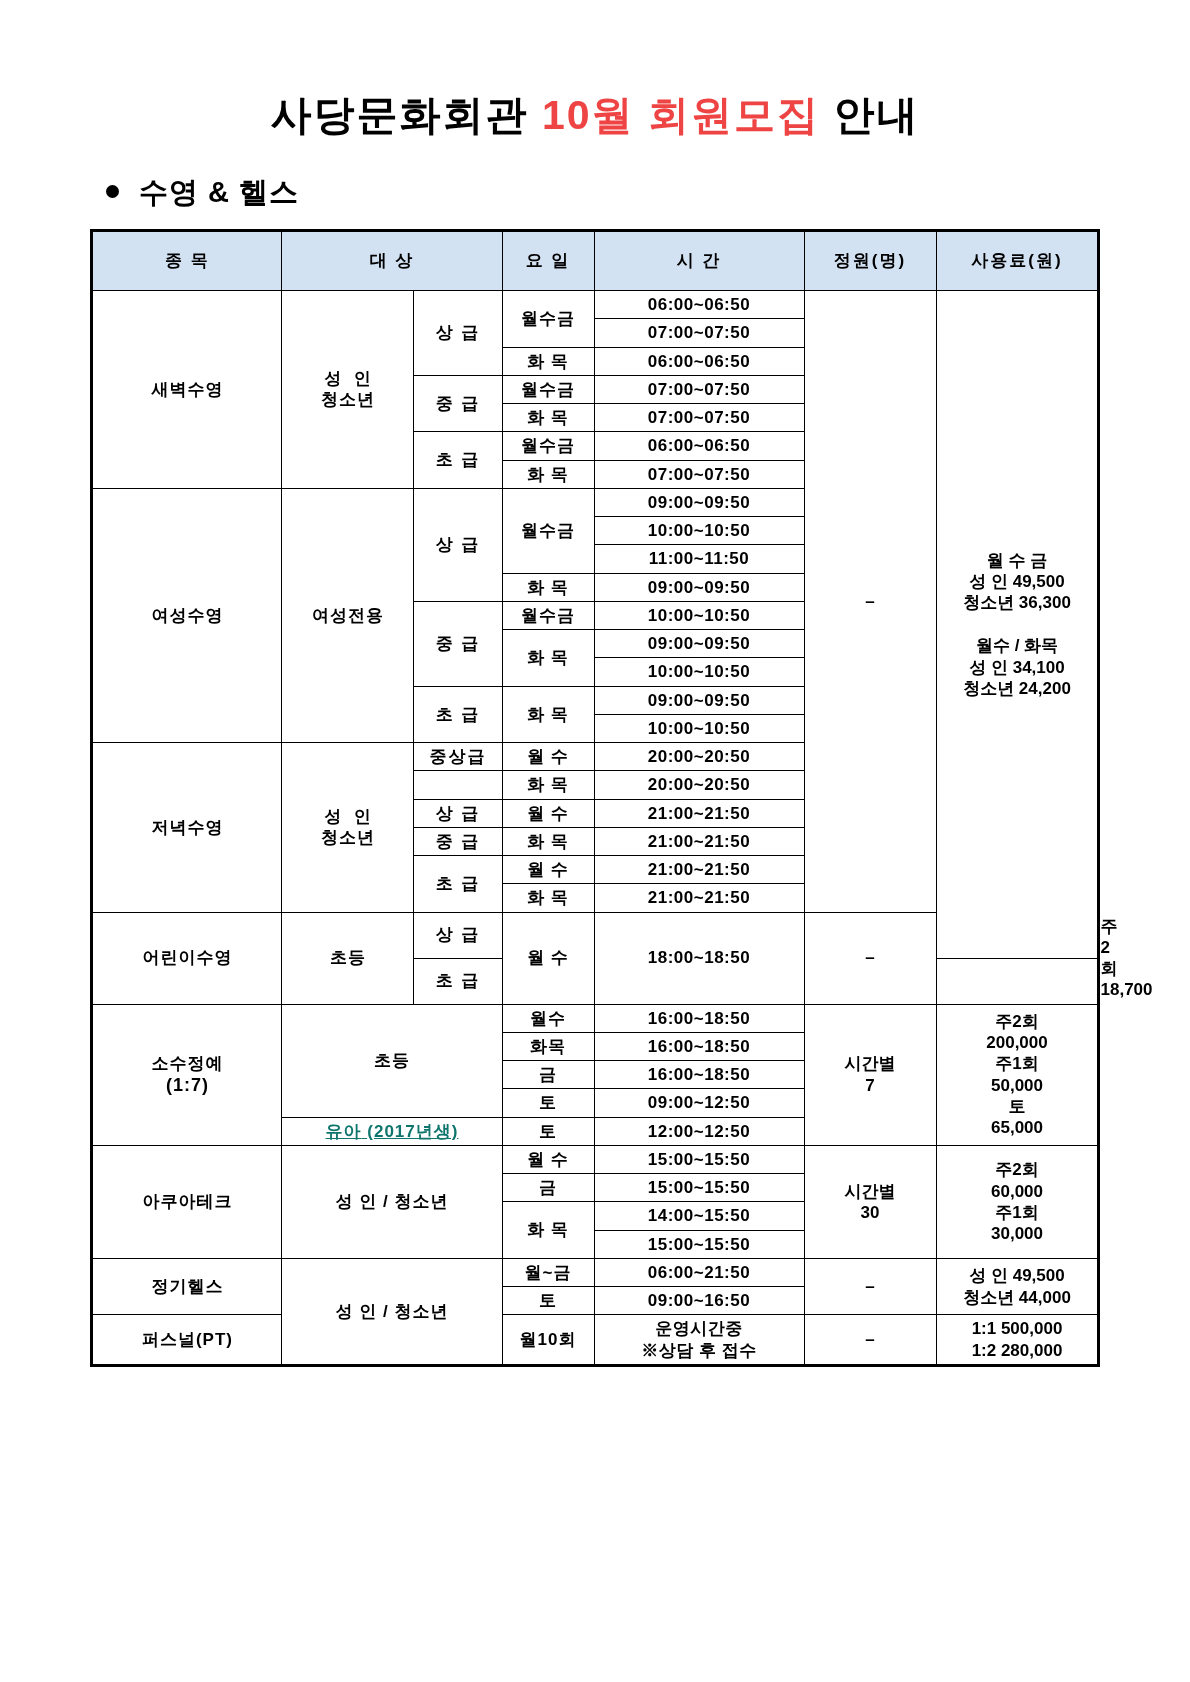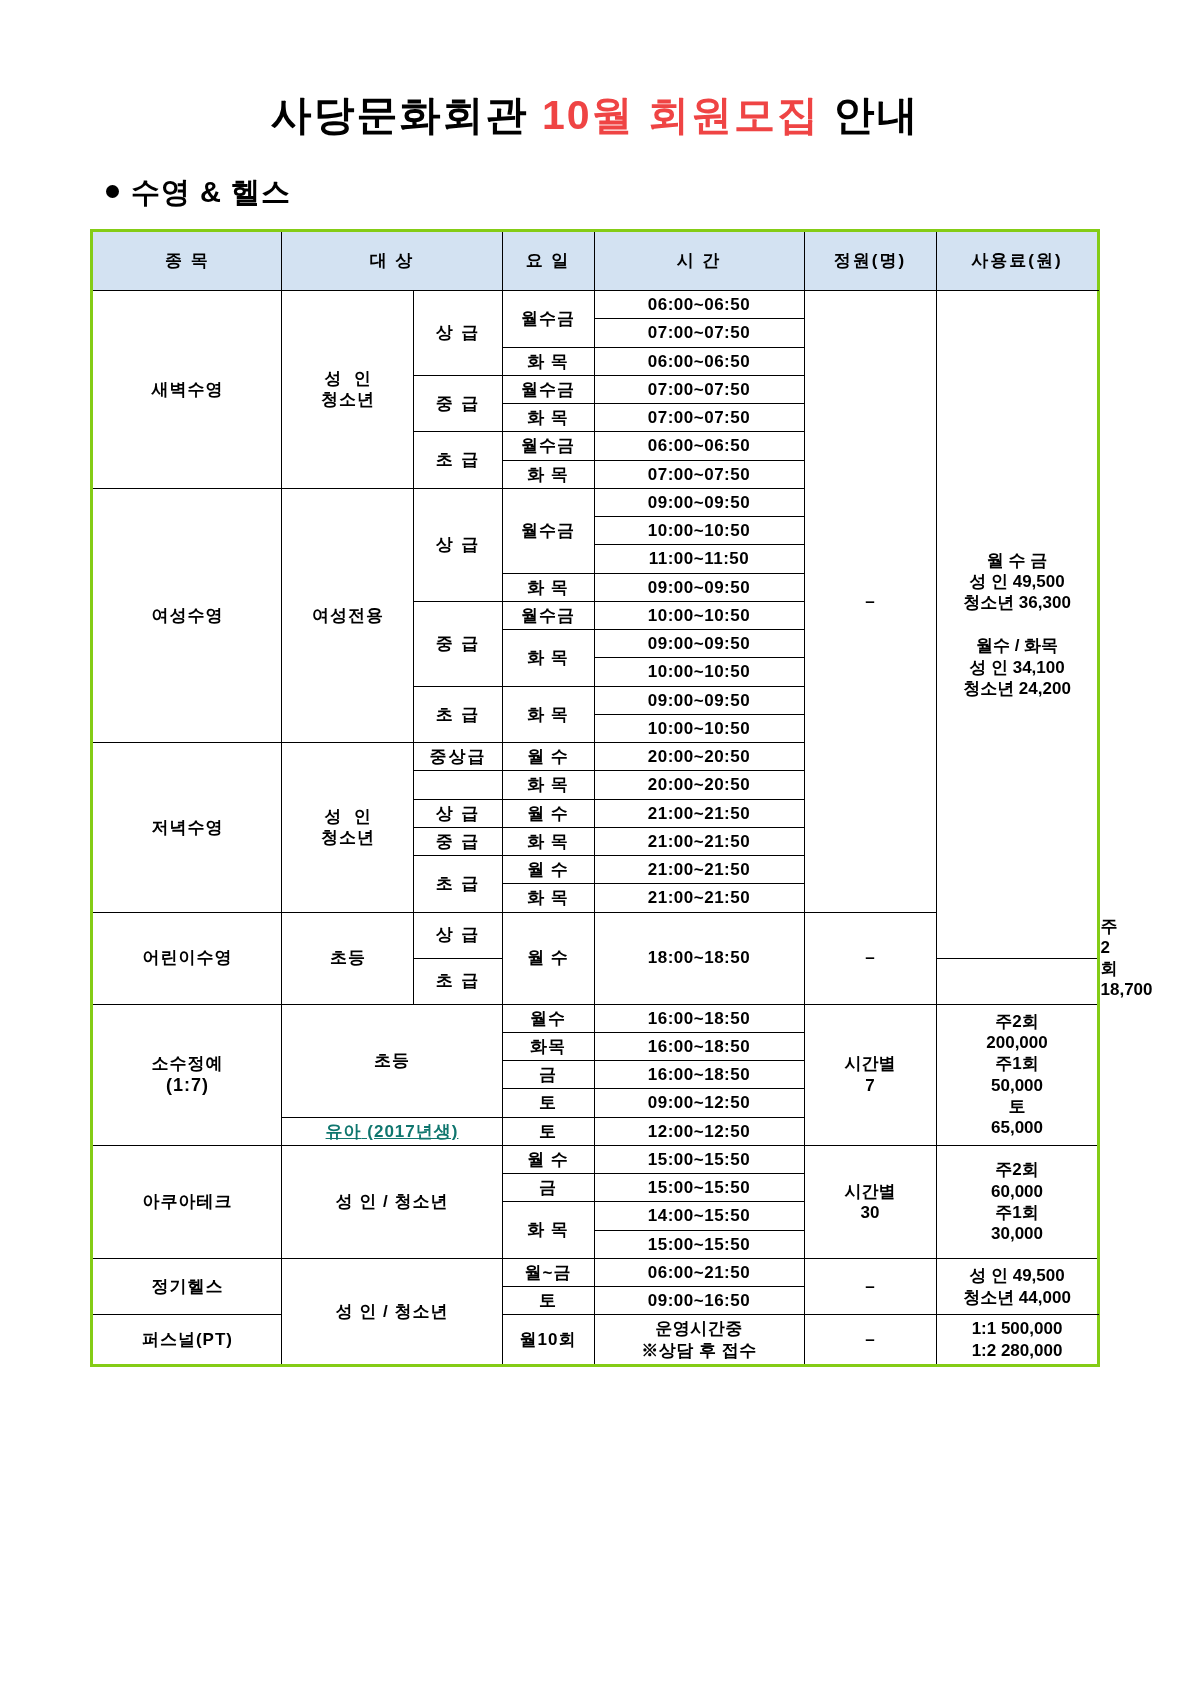--- a/index.html
+++ b/index.html
@@ -32,36 +32,36 @@
   .doc-title .accent {
     color: #ef4444;
   }
   .section-head {
     font-size: 29px;
     font-weight: bold;
     letter-spacing: 1px;
     margin: 30px 0 16px 28px;
     display: flex;
     align-items: center;
-    gap: 12px;
+    gap: 20px;
   }
   .bullet-dot {
     display: inline-block;
     width: 13px;
     height: 13px;
     background: #000;
     border-radius: 50%;
     margin-bottom: 4px;
   }
   table.sched {
     border-collapse: collapse;
     table-layout: fixed;
     width: 849px;
     margin: 0 auto;
-    border: 3px solid #84cc16;
+    border: 3px solid #000000;
   }
   table.sched td, table.sched th {
     border: 1.5px solid #000;
     text-align: center;
     vertical-align: middle;
     font-size: 17px;
     font-weight: bold;
     padding: 3px 2px;
     line-height: 1.25;
   }

